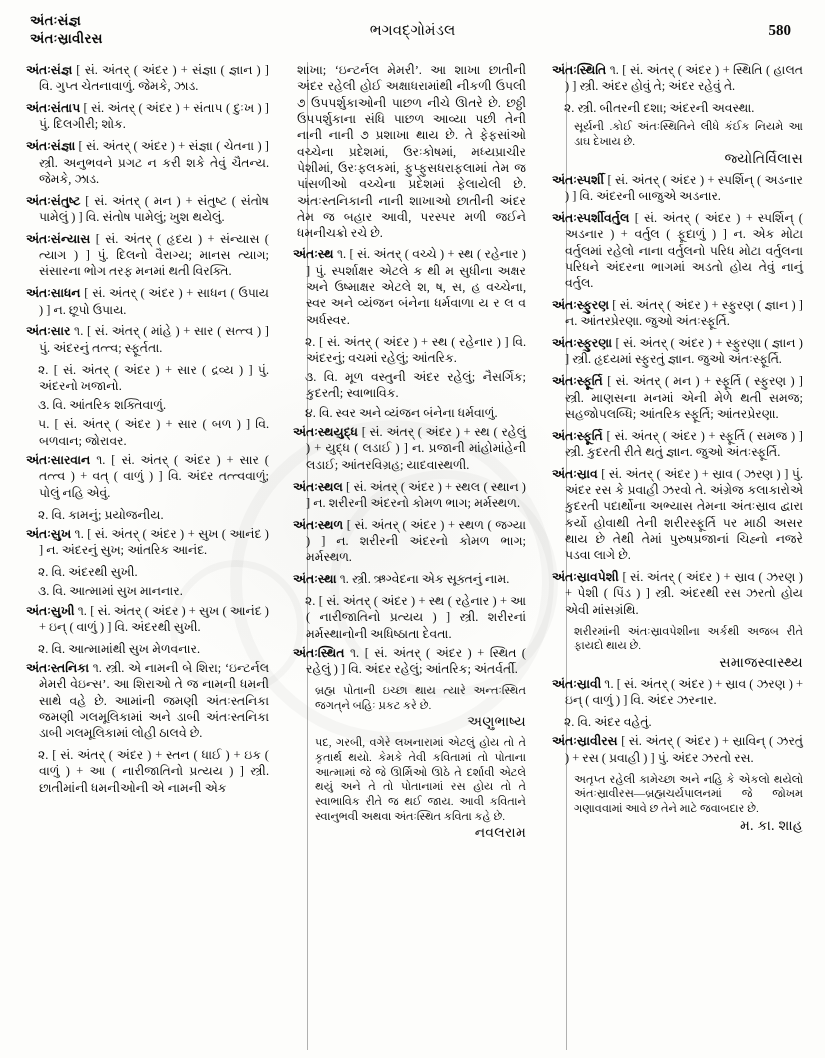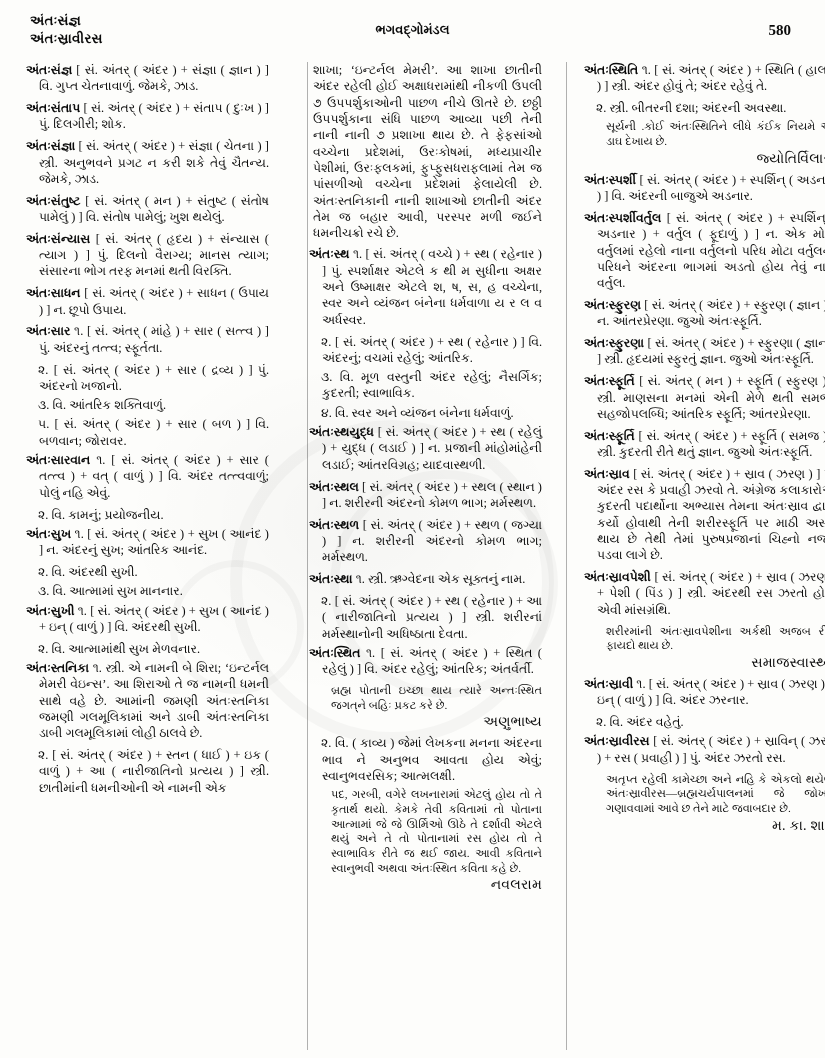--- a/index.html
+++ b/index.html
@@ -60,39 +60,39 @@
   }
   .hdr-left div {
     font-size: 13.5px;
     font-weight: bold;
     letter-spacing: 0.2px;
   }
   .hdr-center {
     position: absolute;
     left: 0; right: 0; top: 12px;
     text-align: center;
-    font-size: 13px;
-    font-weight: bold;
+    font-size: 15px;
+    font-weight: normal;
   }
   .hdr-right {
     position: absolute;
     right: 34px; top: 12px;
     font-size: 15px;
     font-weight: bold;
   }
 
   
   .columns {
     position: absolute;
     left: 26px;
     right: 22px;
     top: 62px;
     bottom: 8px;
     display: flex;
-    gap: 16px;
+    gap: 0;
   }
   .column {
     position: relative;
     box-sizing: border-box;
     flex: 0 0 auto;
   }
   .col-1 { width: 255px; padding-right: 12px; }
   .col-2 { width: 257px; padding-left: 12px; padding-right: 12px; }
   .col-3 { width: 265px; padding-left: 14px; }
 
@@ -202,21 +202,20 @@
         <p class="sense">૩. વિ. મૂળ વસ્તુની અંદર રહેલું; નૈસર્ગિક; કુદરતી; સ્વાભાવિક.</p>
         <p class="sense">૪. વિ. સ્વર અને વ્યંજન બંનેના ધર્મવાળું.</p>
         <p class="entry"><span class="hw">અંતઃસ્થયુદ્ધ</span><span>  [ સં.  અંતર્  ( અંદર )  +  સ્થ ( રહેલું )  +  યુદ્ધ  ( લડાઈ ) ]  ન.  પ્રજાની માંહોમાંહેની લડાઈ; આંતરવિગ્રહ; યાદવાસ્થળી.</span></p>
         <p class="entry"><span class="hw">અંતઃસ્થલ</span><span>  [ સં.  અંતર્  ( અંદર )  +  સ્થલ ( સ્થાન ) ]  ન.  શરીરની અંદરનો કોમળ ભાગ; મર્મસ્થળ.</span></p>
         <p class="entry"><span class="hw">અંતઃસ્થળ</span><span>  [ સં.  અંતર્  ( અંદર )  +  સ્થળ ( જગ્યા ) ]  ન. શરીરની અંદરનો કોમળ ભાગ; મર્મસ્થળ.</span></p>
         <p class="entry"><span class="hw">અંતઃસ્થા</span><span> ૧. સ્ત્રી. ઋગ્વેદના એક સૂક્તનું નામ.</span></p>
         <p class="sense">૨. [ સં.  અંતર્  ( અંદર )  +  સ્થ ( રહેનાર ) + આ ( નારીજાતિનો પ્રત્યય ) ] સ્ત્રી. શરીરનાં મર્મસ્થાનોની અધિષ્ઠાતા દેવતા.</p>
         <p class="entry"><span class="hw">અંતઃસ્થિત</span><span> ૧. [ સં.  અંતર્  ( અંદર )  +  સ્થિત ( રહેલું ) ] વિ. અંદર રહેલું; આંતરિક; અંતર્વર્તી.</span></p>
         <p class="quote">બ્રહ્મ પોતાની ઇચ્છા થાય ત્યારે અન્તઃસ્થિત જગત્‌ને બહિઃ પ્રકટ કરે છે.</p>
         <p class="attrib">અણુભાષ્ય</p>
-        <p class="sense">૨. વિ. ( કાવ્ય ) જેમાં લેખકના મનના અંદર­ના ભાવ ને અનુભવ આવતા હોય એવું; સ્વાનુભવરસિક; આત્મલક્ષી.</p>
         <p class="quote">પદ, ગરબી, વગેરે લખનારામાં એટલું હોય તો તે કૃતાર્થ થયો. કેમકે તેવી કવિતામાં તો પોતાના આત્મામાં જે જે ઊર્મિઓ ઊઠે તે દર્શાવી એટલે થયું અને તે તો પોતાનામાં રસ હોય તો તે સ્વાભાવિક રીતે જ થઈ જાય. આવી કવિતાને સ્વાનુભવી અથવા અંતઃસ્થિત કવિતા કહે છે.</p>
         <p class="attrib">નવલરામ</p>
       </div>
     <div class="column col-3">
         <p class="entry"><span class="hw">અંતઃસ્થિતિ</span><span> ૧. [ સં.  અંતર્  ( અંદર )  + સ્થિતિ ( હાલત ) ] સ્ત્રી. અંદર હોવું તે; અંદર રહેવું તે.</span></p>
         <p class="sense">૨. સ્ત્રી. બીતરની દશા; અંદરની અવસ્થા.</p>
         <p class="quote">સૂર્યની .કોઈ અંતઃસ્થિતિને લીધે કંઈક નિયમે આ ડાઘ દેખાય છે.</p>
         <p class="attrib">જ્યોતિર્વિલાસ</p>
         <p class="entry"><span class="hw">અંતઃસ્પર્શી</span><span> [ સં. અંતર્ ( અંદર ) + સ્પર્શિન્ ( અડનાર ) ] વિ. અંદરની બાજુએ અડનાર.</span></p>
         <p class="entry"><span class="hw">અંતઃસ્પર્શીવર્તુલ</span><span> [ સં. અંતર્ ( અંદર )  + સ્પર્શિન્  ( અડનાર )  +  વર્તુલ  ( ફૂદાળું ) ] ન. એક મોટા વર્તુલમાં રહેલો નાના વર્તુલનો પરિધ મોટા વર્તુલના પરિધને અંદરના ભાગમાં અડતો હોય તેવું નાનું વર્તુલ.</span></p>

